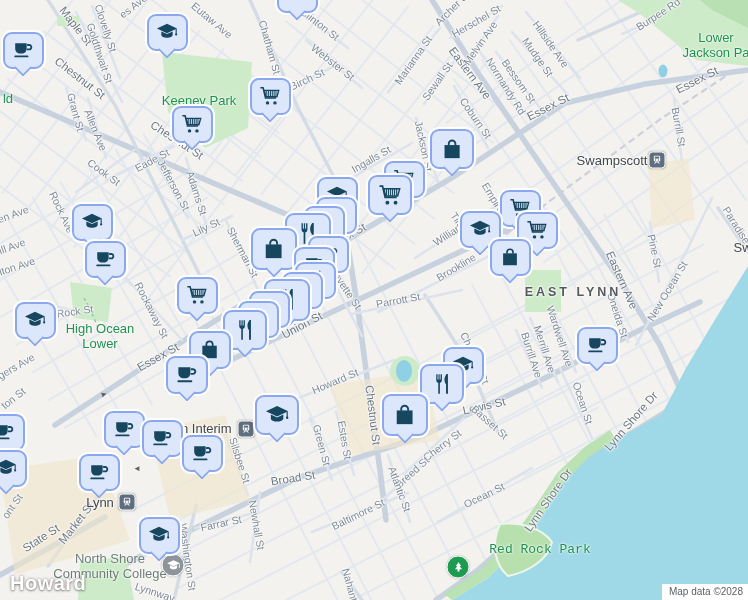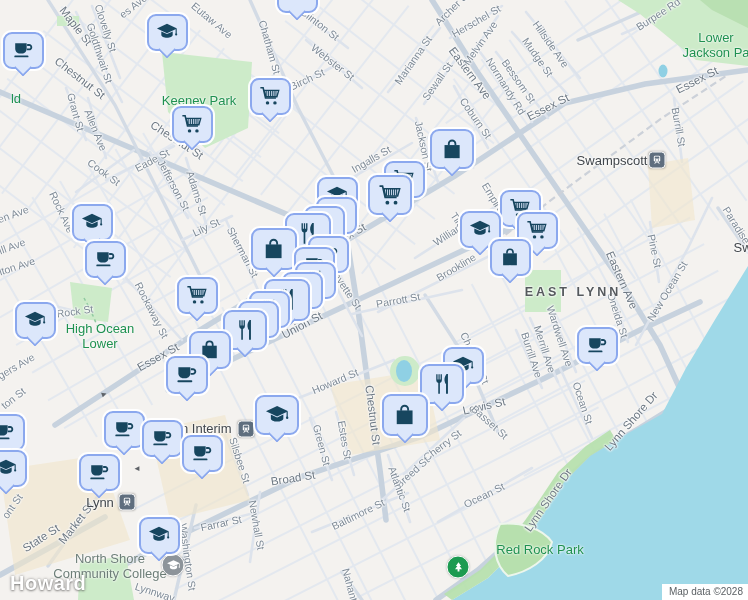--- a/index.html
+++ b/index.html
@@ -750,24 +750,24 @@
         <div>Keeney Park</div>
       </div>
       <div class="park" style="left: 100px; top: 336px;">
         <div>High Ocean</div>
         <div>Lower</div>
       </div>
       <div class="park" style="left: 716px; top: 45px;">
         <div>Lower</div>
         <div>Jackson Pa</div>
       </div>
-      <div class="park" style="left: 540px; top: 549px;">
+      <div class="park" style="left: 540px; top: 549px; font-family: Liberation Mono, monospace;">
         <div>Red Rock Park</div>
       </div>
-      <div class="park" style="left: 16px; top: 98px;">
+      <div class="park" style="left: 8px; top: 98px;">
         <div>ld</div>
       </div>
       <div class="park school-label" style="left: 110px; top: 566px;">
         <div>North Shore</div>
         <div>Community College</div>
       </div>
     </div>
 
   <div id="pois">
       <div class="station" style="left: 657px; top: 160px;">

